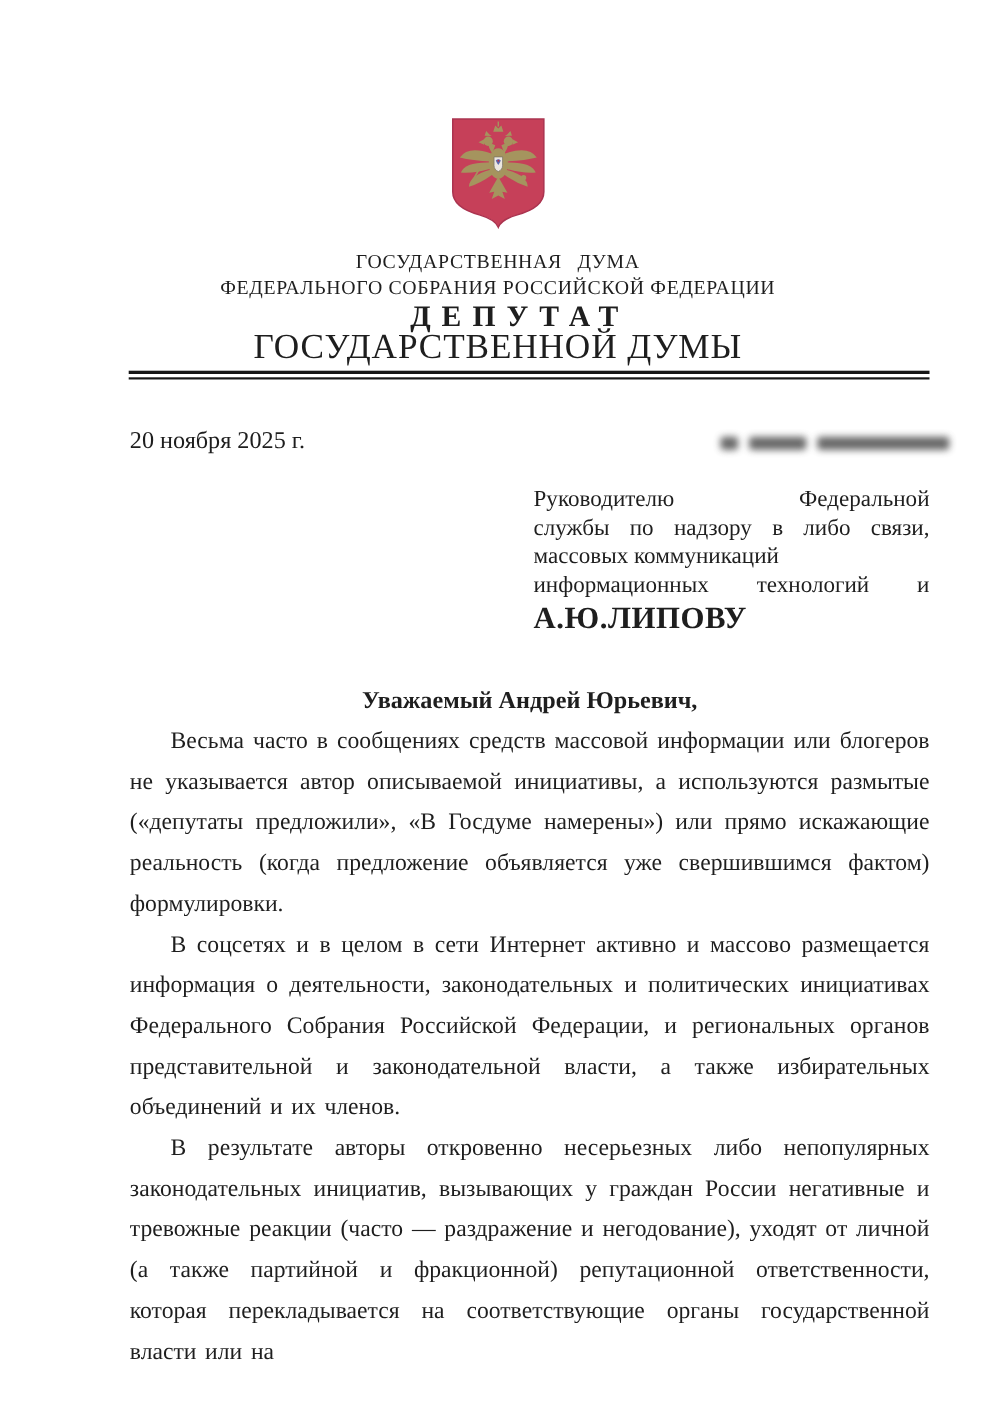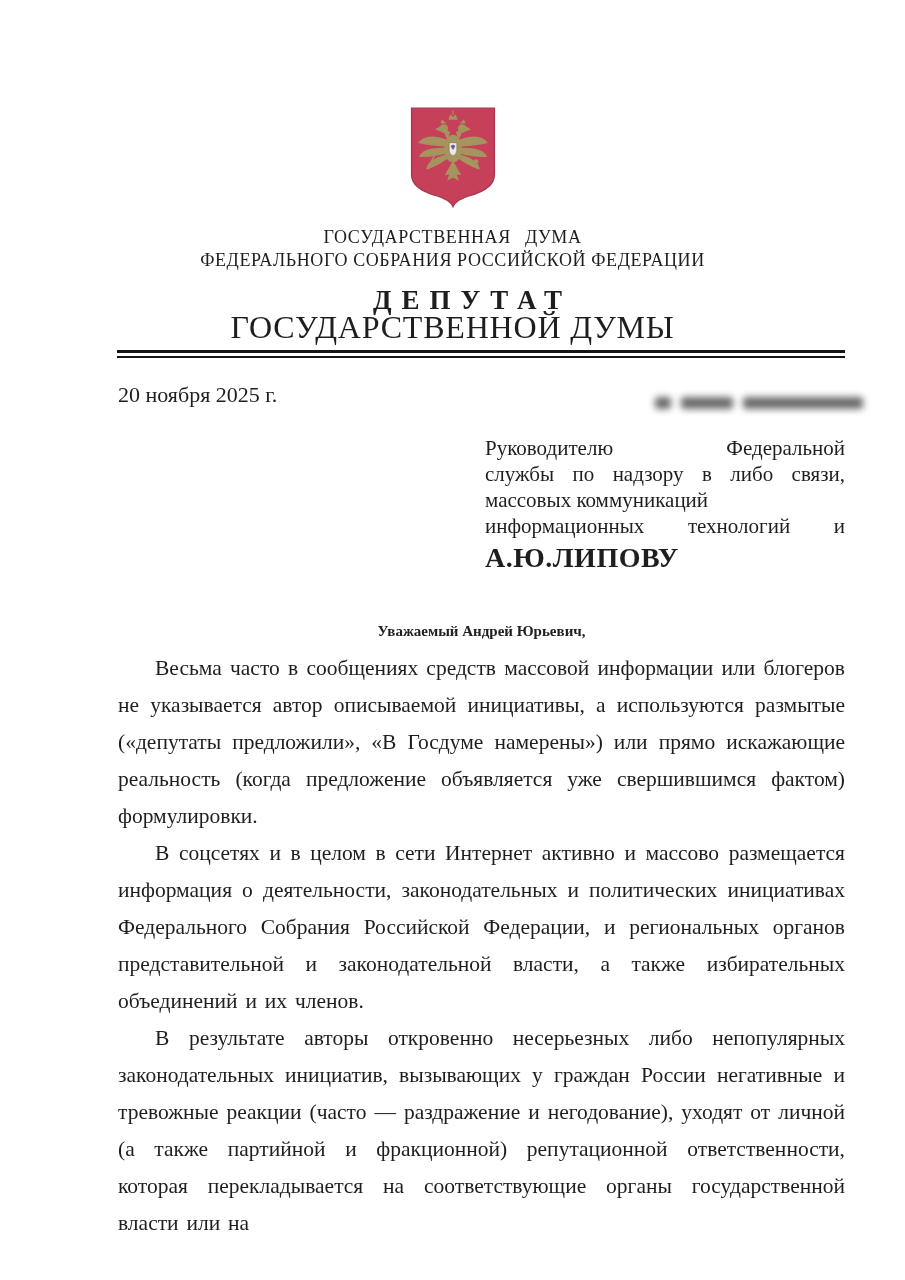--- a/index.html
+++ b/index.html
@@ -9,47 +9,47 @@
     color:#1e1e1e;overflow:hidden;
     -webkit-font-smoothing:antialiased;
   }
   .page{width:905px;height:1248px;position:relative;}
 
   
   .letterhead{padding-top:103px;text-align:center;}
   .emblem{width:92px;height:106px;display:inline-block;}
   .org-lines{margin-top:13px;font-size:18px;line-height:23px;letter-spacing:.6px;}
   .org-line--spread{word-spacing:9px;}
-  .title-1{margin-top:14px;font-size:27px;line-height:28px;font-weight:bold;letter-spacing:10px;text-indent:10px;padding-left:30px;}
+  .title-1{font-size:27px;line-height:28px;font-weight:bold;letter-spacing:10px;text-indent:10px;padding-left:30px;}
   .title-2{font-size:32px;line-height:26px;letter-spacing:.8px;}
 
   
   .rule{
     margin:10px 60px 0 117px;height:3px;
     border-top:3px solid #161616;border-bottom:2px solid #161616;
   }
 
   
   .content{margin:0 60px 0 118px;}
 
-  .meta{display:flex;justify-content:space-between;align-items:flex-end;margin-top:23px;}
+  .meta{display:flex;justify-content:space-between;align-items:center;margin-top:41px;}
   .date{font-size:22px;line-height:28px;}
   .redacted{display:flex;gap:10px;align-items:center;margin-top:6px;margin-right:-18px;
             filter:blur(3.5px);opacity:.78;}
   .redacted span{display:inline-block;height:12px;background:#3f3f3f;border-radius:3px;}
   .redacted .b1{width:16px;}
   .redacted .b2{width:52px;}
   .redacted .b3{width:120px;}
 
   .addressee{width:360px;margin:26px 0 0 auto;font-size:21px;line-height:26px;}
   .addressee .line{text-align:justify;text-align-last:justify;}
   .addressee .line--last{text-align-last:left;}
   .addressee-name{margin-top:6px;font-size:28px;line-height:26px;font-weight:bold;letter-spacing:.5px;}
 
-  .salutation{margin-top:42px;text-align:center;font-weight:bold;font-size:15px;line-height:37px;}
+  .salutation{margin-top:42px;text-align:center;font-weight:bold;font-size:22px;line-height:37px;}
 
   .body-text p{
     margin:0;font-size:21.5px;line-height:37px;
     text-align:justify;text-indent:37px;word-spacing:2.5px;
   }
 </style>
 </head>
 <body>
 
 <div class="page">

